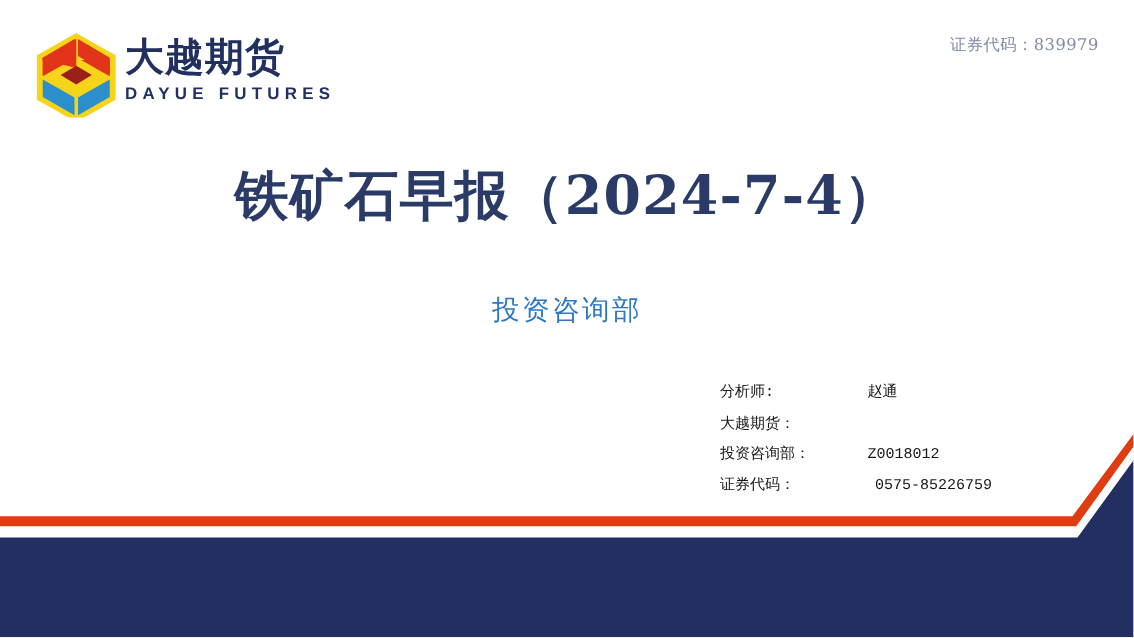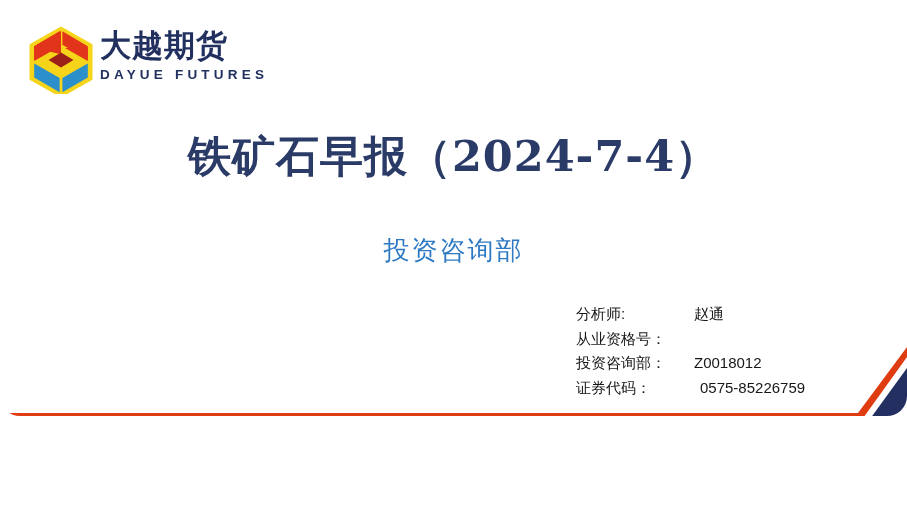--- a/index.html
+++ b/index.html
@@ -6,24 +6,23 @@
     margin: 0;
     padding: 0;
     background: #ffffff;
   }
   body {
     font-family: "Liberation Sans", sans-serif;
   }
   #slide {
     position: relative;
     width: 907px;
-    height: 416px;
+    height: 510px;
     background: #ffffff;
     overflow: hidden;
-    border-radius: 20px;
   }
 
   
   #logo-block {
     position: absolute;
     left: 28px;
     top: 24px;
     width: 260px;
     height: 70px;
   }
@@ -87,33 +86,33 @@
     letter-spacing: 1px;
     white-space: nowrap;
   }
   #sub-title {
     position: absolute;
     left: 0;
     right: 0;
     top: 233px;
     text-align: center;
     font-family: "DejaVu Serif", serif;
-    font-size: 26px;
+    font-size: 22px;
     color: #2e79c4;
     letter-spacing: 2px;
     white-space: nowrap;
   }
 
   
   #analyst-info {
     position: absolute;
     left: 576px;
     top: 302px;
-    font-family: Liberation Sans, sans-serif;
-    font-size: 15px;
+    font-family: Liberation Mono, monospace;
+    font-size: 12px;
     color: #17171a;
     line-height: 24.5px;
   }
   .info-row {
     display: flex;
     align-items: baseline;
     white-space: nowrap;
   }
   .info-label {
     display: inline-block;
@@ -171,31 +170,32 @@
       </svg>
     </div>
 
     <div id="logo-wordmark">
       <div class="logo-cn">大越期货</div>
       <div class="logo-en">DAYUE FUTURES</div>
     </div>
 
   </div>
 
+  <div id="stock-code">证券代码：839979</div>
 
   <div id="main-title">铁矿石早报（2024-7-4）</div>
   <div id="sub-title">投资咨询部</div>
 
   <div id="analyst-info">
     <div class="info-row">
       <span class="info-label">分析师:</span>
       <span class="info-value">赵通</span>
     </div>
     <div class="info-row">
-      <span class="info-label">从业资格号：</span>
+      <span class="info-label">大越期货：</span>
     </div>
     <div class="info-row">
       <span class="info-label">投资咨询部：</span>
       <span class="info-value">Z0018012</span>
     </div>
     <div class="info-row contact">
       <span class="info-label">证券代码：</span>
       <span class="info-value">0575-85226759</span>
     </div>
   </div>

